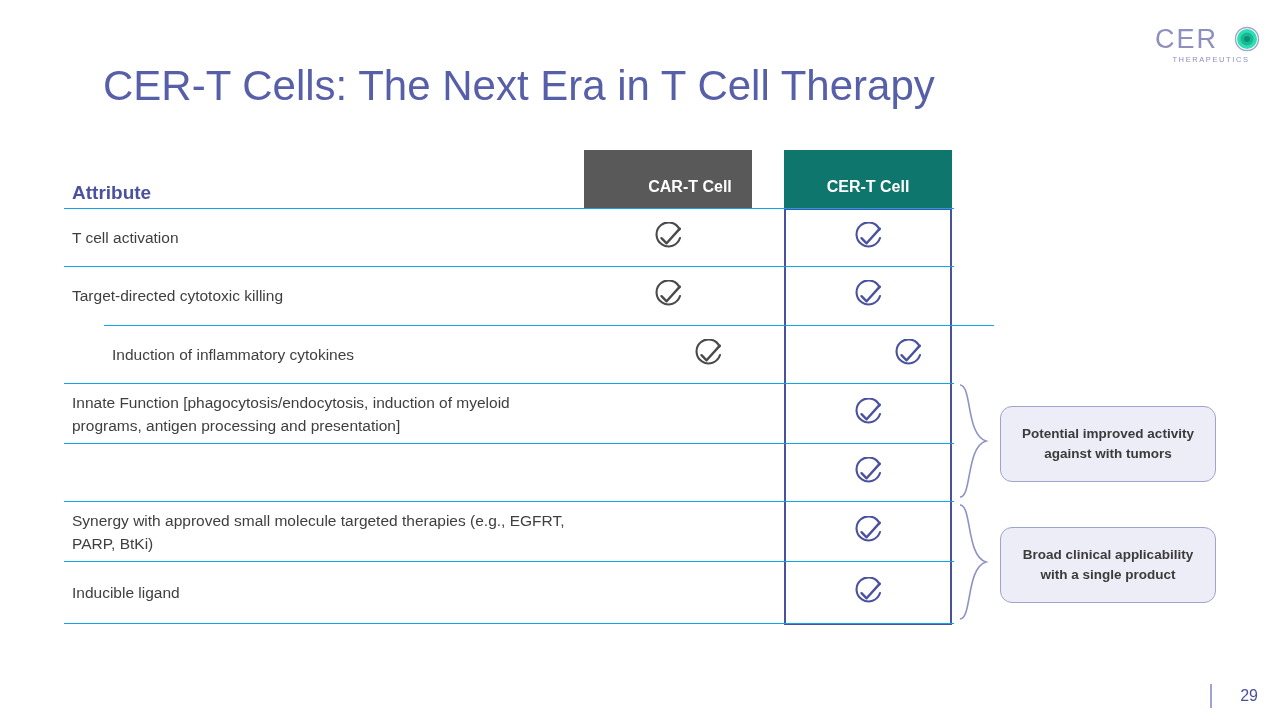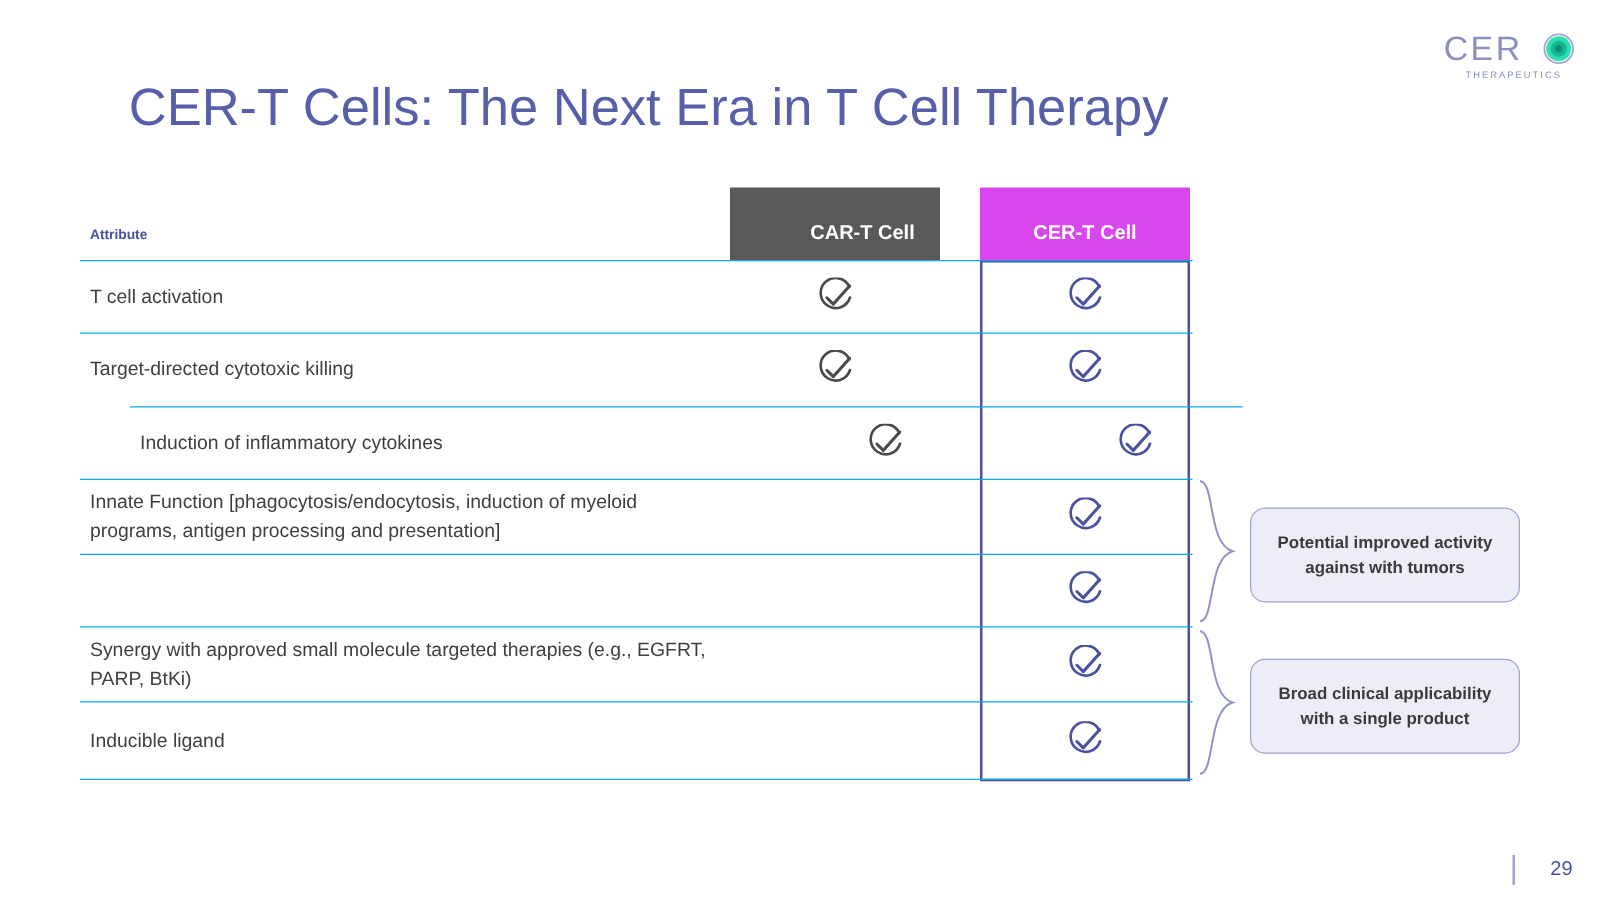--- a/index.html
+++ b/index.html
@@ -76,28 +76,28 @@
   }
   #header-car {
     left: 520px;
     width: 168px;
     background: #595959;
     padding-left: 44px;
   }
   #header-cer {
     left: 720px;
     width: 168px;
-    background: #d946ef;
+    background: #0f766e;
   }
 
   #attribute-header {
     position: absolute;
     left: 8px;
     top: 32px;
-    font-size: 11px;
+    font-size: 19px;
     font-weight: bold;
     color: #4a52a0;
   }
 
   
   #cer-column-outline {
     position: absolute;
     left: 720px;
     top: 58px;
     width: 168px;

